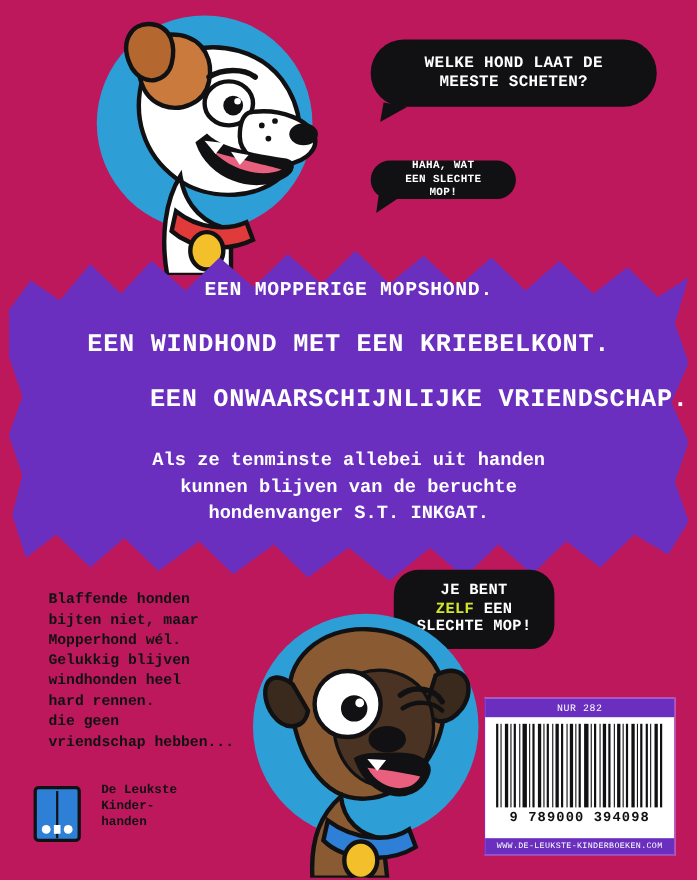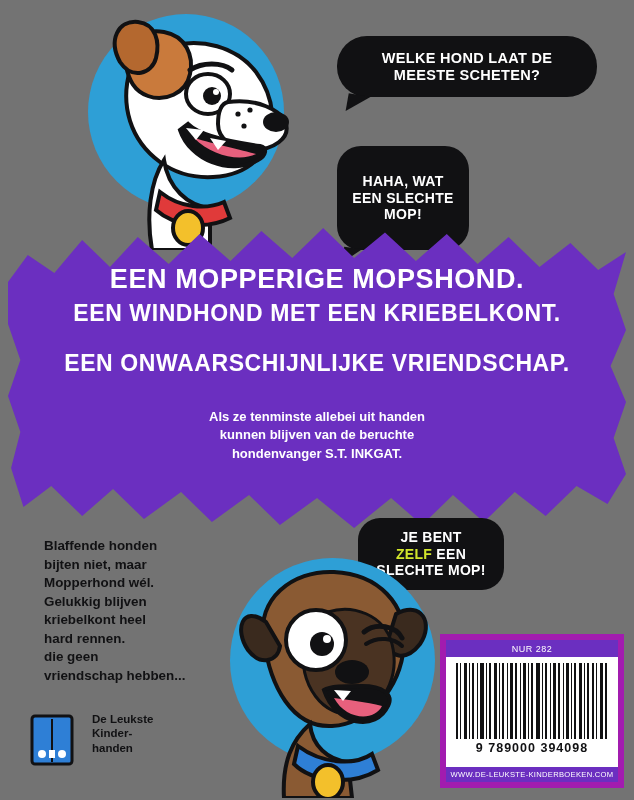--- a/index.html
+++ b/index.html
@@ -3,21 +3,21 @@
 <meta charset="utf-8">
 <style>
   html,body{margin:0;padding:0;}
   body{
     width:634px;height:800px;
     background:#d4e82a;
     font-family:"Liberation Sans", sans-serif;
     overflow:hidden;
     position:relative;
   }
-  .page{position:absolute;inset:0;background:#737373;}
+  .page{position:absolute;inset:0;background:#be185d;font-family:Liberation Mono, monospace;}
 
   
   .top-dog-circle{
     position:absolute;left:88px;top:14px;width:196px;height:196px;
     background:#2e9fd6;border-radius:50%;
   }
   .top-dog{position:absolute;left:60px;top:10px;width:250px;height:240px;}
 
   
   .bubble{
@@ -34,22 +34,22 @@
     padding:14px 14px 13px;
   }
   #bubble-top .ans{display:block;margin-top:11px;}
   #bubble-top:after{
     content:"";position:absolute;left:10px;bottom:-16px;
     border-width:18px 22px 0 0;border-style:solid;
     border-color:#111113 transparent transparent transparent;
     transform:rotate(10deg);
   }
   #bubble-haha{
-    left:337px;top:146px;width:112px;font-size:14px;text-align:center;
-    border-radius:24px;padding:27px 10px;
+    left:337px;top:146px;width:112px;font-size:10px;text-align:center;
+    border-radius:24px;padding:0 10px;
   }
   #bubble-haha:after{
     content:"";position:absolute;left:6px;bottom:-14px;
     border-width:16px 18px 0 0;border-style:solid;
     border-color:#111113 transparent transparent transparent;
     transform:rotate(8deg);
   }
   #bubble-zelf{
     left:358px;top:518px;width:126px;font-size:14px;text-align:center;
     border-radius:22px;padding:11px 10px;
@@ -74,26 +74,26 @@
       92% 86%, 87% 96%, 82% 88%, 77% 98%, 72% 89%, 67% 99%, 62% 90%,
       56% 100%, 50% 90%, 44% 99%, 39% 89%, 33% 98%, 28% 88%, 22% 97%,
       17% 87%, 12% 96%, 7% 86%, 2.5% 93%, 0.5% 80%, 2% 68%, 0% 56%, 2% 44%, 0% 32%
     );
   }
   .burst-text{position:absolute;left:0;top:0;width:100%;height:100%;}
   .hl1,.hl2,.hl3{
     position:absolute;width:100%;text-align:center;color:#ffffff;
     font-weight:bold;text-transform:uppercase;letter-spacing:.6px;
   }
-  .hl1{top:36px;font-size:27px;}
+  .hl1{top:26px;font-size:18px;}
   .hl2{top:72px;font-size:23px;}
-  .hl3{top:122px;font-size:23px;}
+  .hl3{top:122px;font-size:23px;text-align:right;}
   .sub{
     position:absolute;top:180px;width:100%;text-align:center;color:#ffffff;
-    font-size:13px;line-height:1.42;font-weight:bold;
+    font-size:17px;line-height:1.42;font-weight:bold;
   }
   .sub .l{display:block;}
 
   
   .blurb{
     position:absolute;left:33px;top:537px;width:175px;
     color:#111113;font-size:13.4px;line-height:1.38;font-weight:bold;margin-left:11px;
   }
   .blurb .l{display:block;}
 
@@ -109,21 +109,21 @@
   
   .pug-circle{
     position:absolute;left:230px;top:558px;width:205px;height:205px;
     background:#2e9fd6;border-radius:50%;
   }
   .pug{position:absolute;left:212px;top:548px;width:250px;height:250px;}
 
   
   .barcode-box{
     position:absolute;left:440px;top:634px;width:172px;height:142px;
-    background:#ffffff;border:6px solid #a21caf;
+    background:#ffffff;border:1px solid #a21caf;
   }
   .nur{
     height:17px;background:#6b2fc0;color:#ffffff;font-size:9px;
     display:flex;align-items:center;justify-content:center;letter-spacing:.5px;
   }
   .bars{position:relative;height:76px;margin:6px 10px 0 10px;}
   .bars .b{position:absolute;top:0;bottom:0;background:#111113;}
   .isbn{
     font-size:12.5px;font-weight:bold;color:#111113;
     text-align:center;letter-spacing:1px;margin-top:2px;
@@ -193,21 +193,21 @@
         <span class="l">hondenvanger S.T. INKGAT.</span>
       </div>
     </div>
   </div>
 
   <div class="blurb">
     <span class="l">Blaffende honden</span>
     <span class="l">bijten niet, maar</span>
     <span class="l">Mopperhond wél.</span>
     <span class="l">Gelukkig blijven</span>
-    <span class="l">kriebelkont heel</span>
+    <span class="l">windhonden heel</span>
     <span class="l">hard rennen.</span>
     <span class="l">die geen</span>
     <span class="l">vriendschap hebben...</span>
   </div>
 
   <div class="bubble" id="bubble-zelf">
     <span class="line">Je bent</span>
     <span class="line"><span class="hl">ZELF</span>
       <span>een</span></span>
     <span class="line">slechte mop!</span>

